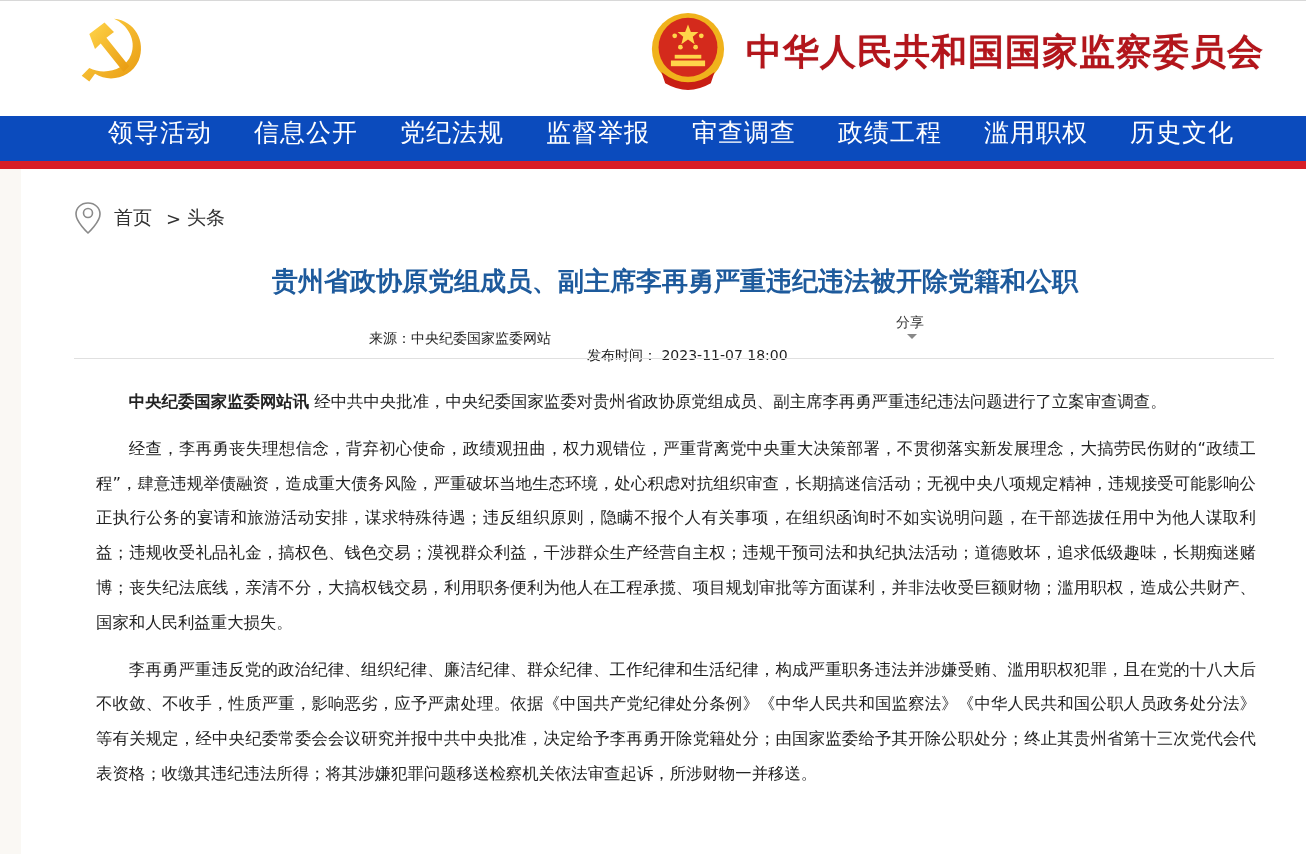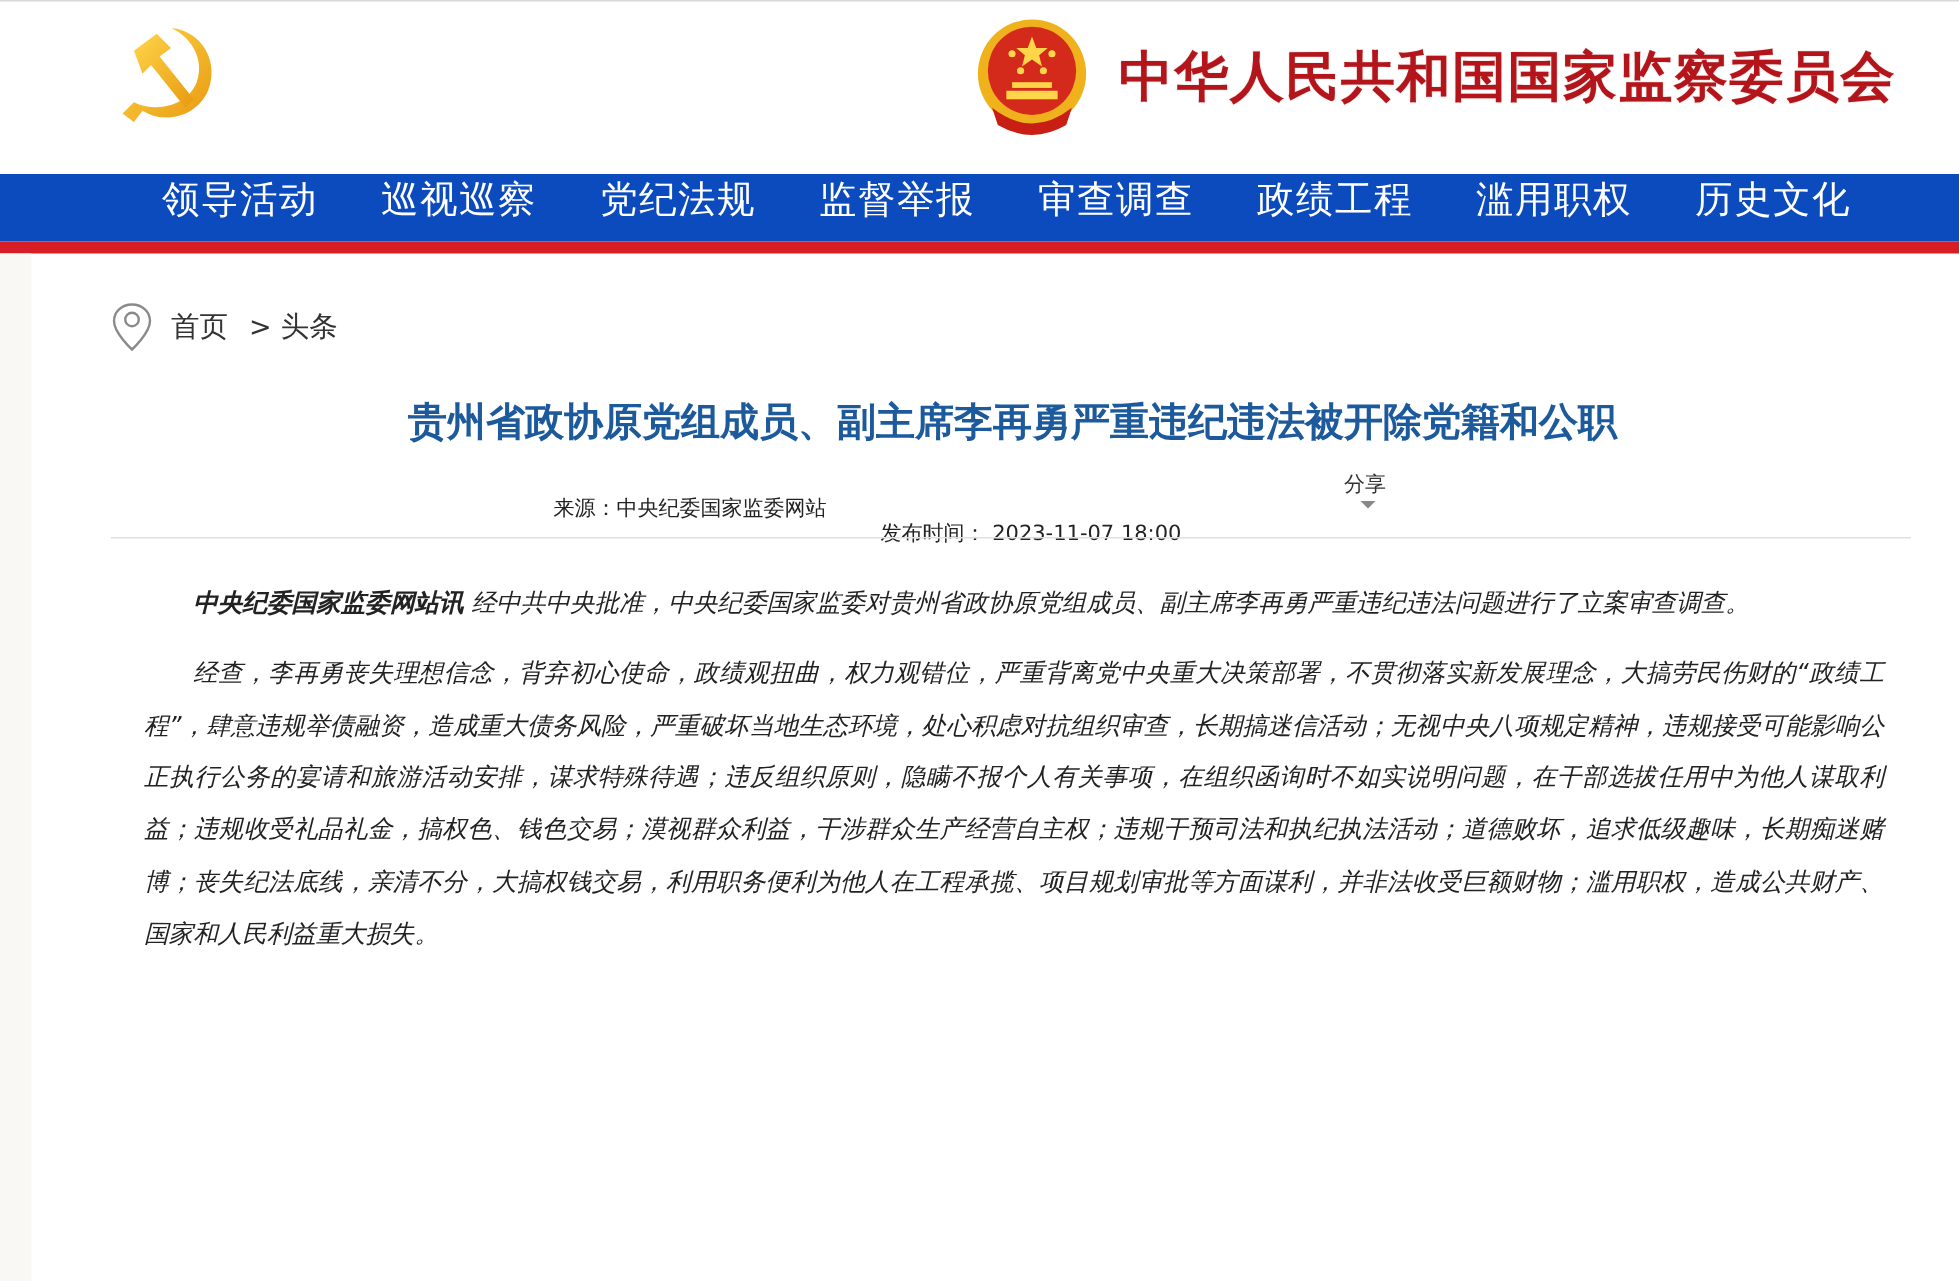--- a/index.html
+++ b/index.html
@@ -32,21 +32,21 @@
 
   
   .article-title { position: absolute; left: 0; top: 264px; width: 1350px; text-align: center; font-size: 26px; font-weight: bold; color: #1d5a9c; letter-spacing: 0px; }
   .meta { position: absolute; left: 369px; top: 330px; font-size: 14px; color: #222; display: flex; }
   .meta .time { margin-left: 36px; margin-top: 17px; }
   .share { position: absolute; left: 896px; top: 314px; font-size: 14px; color: #333; display: flex; align-items: center; cursor: pointer; flex-direction: column; }
   .share .caret { width: 0; height: 0; border-left: 5px solid transparent; border-right: 5px solid transparent; border-top: 5px solid #888; margin-left: 4px; margin-top: 2px; }
   .divider { position: absolute; left: 74px; top: 358px; width: 1200px; height: 1px; background: #e0e0e0; }
 
   
-  .content { position: absolute; left: 96px; top: 385px; width: 1160px; font-size: 16.4px; color: #222; line-height: 34.8px; font-style: italic; }
+  .content { position: absolute; left: 96px; top: 385px; width: 1160px; font-size: 16.4px; color: #222; line-height: 34.8px; }
   .content p { text-indent: 2em; margin-bottom: 12px; text-align: justify; }
   .content strong { font-weight: bold; }
 </style>
 </head>
 <body>
 
 <div class="header">
   <div class="brand brand-left">
     <svg class="emblem" viewBox="0 0 80 80">
       <defs>
@@ -72,21 +72,21 @@
       <rect x="22" y="52" width="36" height="6" fill="#ffd54a"></rect>
       <path d="M12 64 Q40 86 68 64 L64 76 Q40 90 16 76 Z" fill="#c81e14"></path>
     </svg>
     <span class="brand-title">中华人民共和国国家监察委员会</span>
   </div>
 </div>
 
 <nav class="nav">
   <ul>
     <li>领导活动</li>
-    <li>巡视巡察</li>
+    <li>信息公开</li>
     <li>党纪法规</li>
     <li>监督举报</li>
     <li>审查调查</li>
     <li>政绩工程</li>
     <li>滥用职权</li>
     <li>历史文化</li>
   </ul>
 </nav>
 <div class="nav-stripe"></div>
 
@@ -116,13 +116,14 @@
   <span class="time">
     <span>发布时间：</span> <span>2023-11-07 18:00</span>
   </span>
 </div>
 
 <div class="divider"></div>
 
 <div class="content">
   <p><strong>中央纪委国家监委网站讯</strong><span> 经中共中央批准，中央纪委国家监委对贵州省政协原党组成员、副主席李再勇严重违纪违法问题进行了立案审查调查。</span></p>
   <p>经查，李再勇丧失理想信念，背弃初心使命，政绩观扭曲，权力观错位，严重背离党中央重大决策部署，不贯彻落实新发展理念，大搞劳民伤财的“政绩工程”，肆意违规举债融资，造成重大债务风险，严重破坏当地生态环境，处心积虑对抗组织审查，长期搞迷信活动；无视中央八项规定精神，违规接受可能影响公正执行公务的宴请和旅游活动安排，谋求特殊待遇；违反组织原则，隐瞒不报个人有关事项，在组织函询时不如实说明问题，在干部选拔任用中为他人谋取利益；违规收受礼品礼金，搞权色、钱色交易；漠视群众利益，干涉群众生产经营自主权；违规干预司法和执纪执法活动；道德败坏，追求低级趣味，长期痴迷赌博；丧失纪法底线，亲清不分，大搞权钱交易，利用职务便利为他人在工程承揽、项目规划审批等方面谋利，并非法收受巨额财物；滥用职权，造成公共财产、国家和人民利益重大损失。</p>
+  <p>李再勇严重违反党的政治纪律、组织纪律、廉洁纪律、群众纪律、工作纪律和生活纪律，构成严重职务违法并涉嫌受贿、滥用职权犯罪，且在党的十八大后不收敛、不收手，性质严重，影响恶劣，应予严肃处理。依据《中国共产党纪律处分条例》《中华人民共和国监察法》《中华人民共和国公职人员政务处分法》等有关规定，经中央纪委常委会会议研究并报中共中央批准，决定给予李再勇开除党籍处分；由国家监委给予其开除公职处分；终止其贵州省第十三次党代会代表资格；收缴其违纪违法所得；将其涉嫌犯罪问题移送检察机关依法审查起诉，所涉财物一并移送。</p>
 </div>
 
 </body></html>

